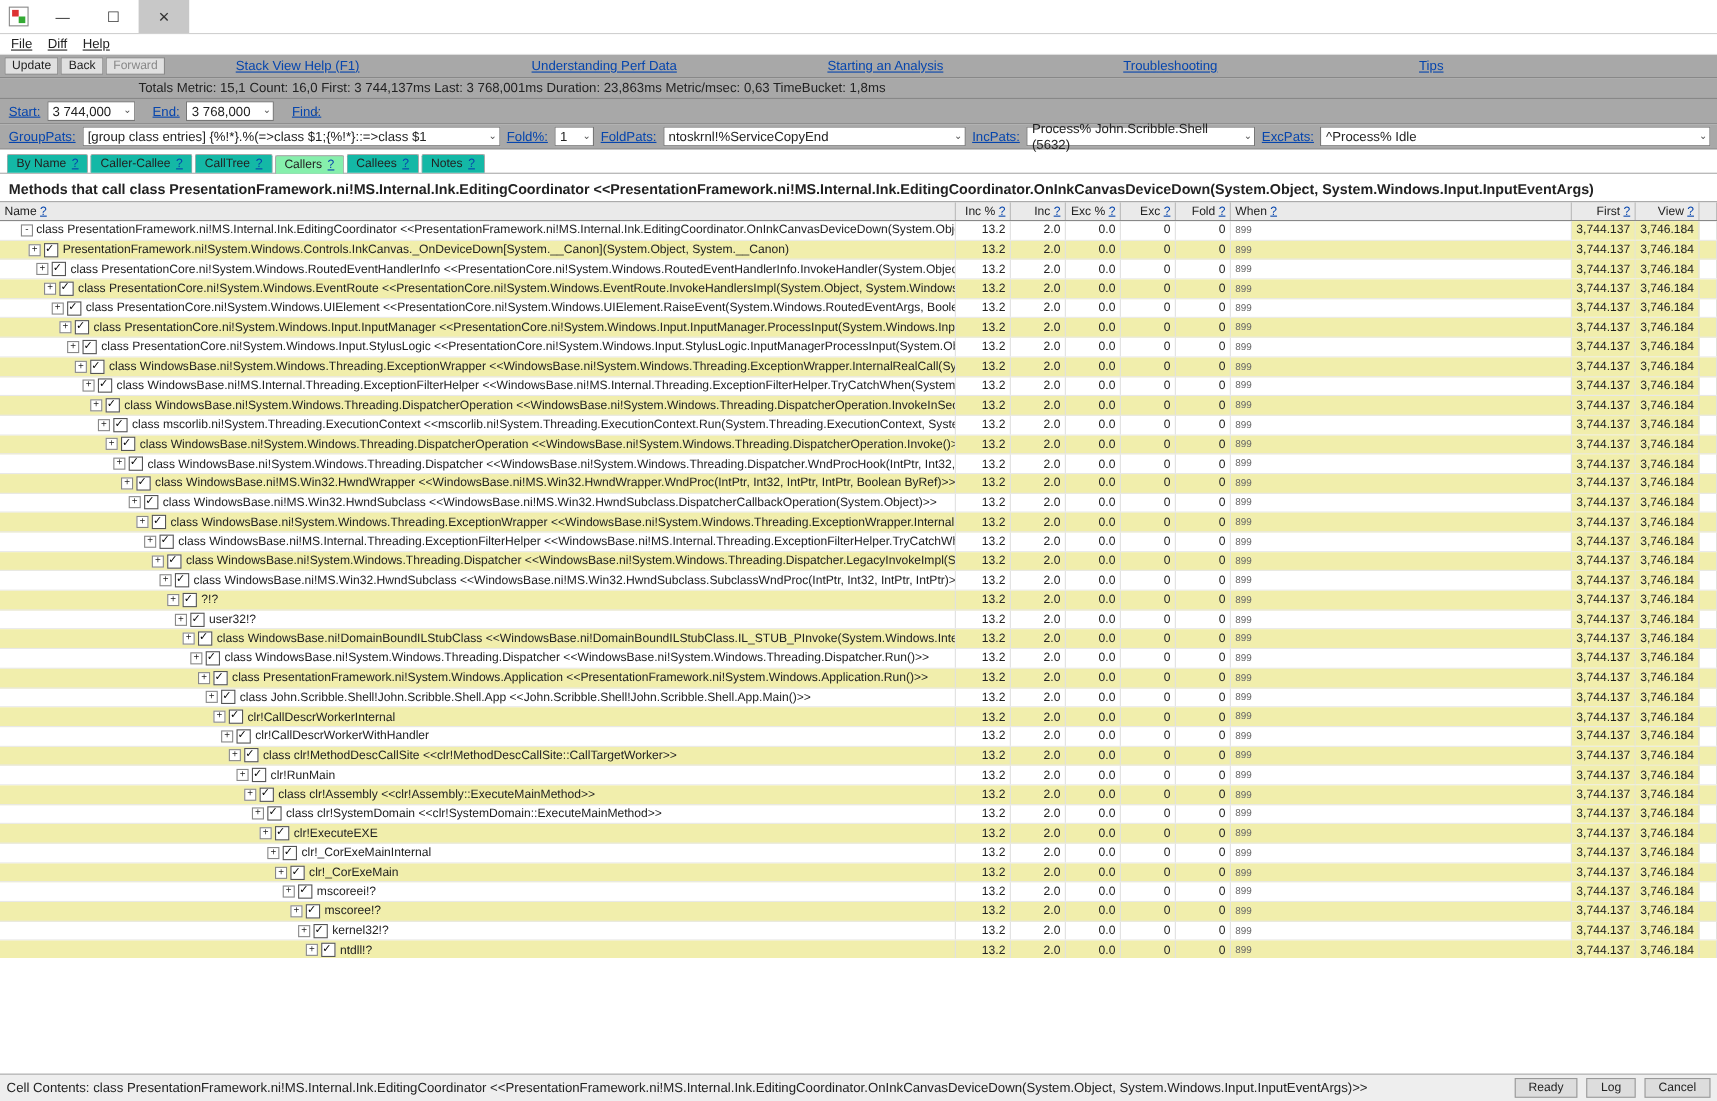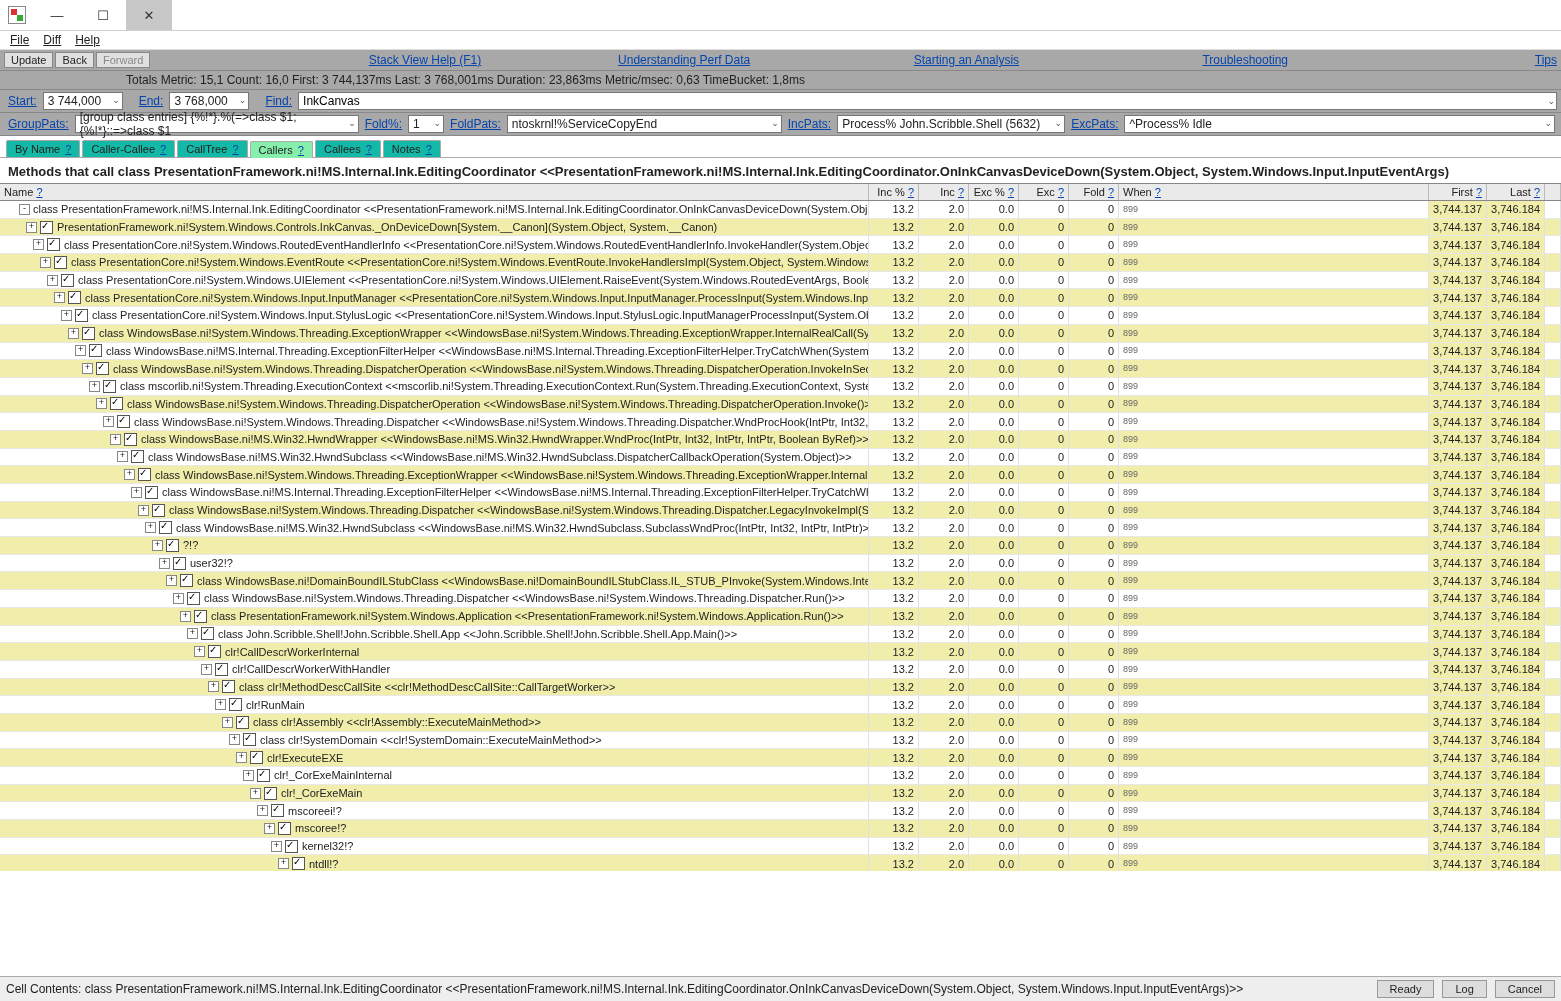--- a/index.html
+++ b/index.html
@@ -9,21 +9,21 @@
 .app-icon::before{content:"";position:absolute;left:2px;top:2px;width:6px;height:6px;background:#d33}
 .app-icon::after{content:"";position:absolute;right:2px;bottom:2px;width:6px;height:6px;background:#3a3}
 .title-text{flex:1;text-align:center;font-size:12px}
 .win-btns{display:flex;height:100%}
 .win-btn{width:46px;display:flex;align-items:center;justify-content:center;font-family:Arial;font-size:13px;color:#333}
 .win-btn.close{background:#c8c8c8}
 .menu-row{background:#fff;display:flex;gap:14px;padding:2px 10px;align-items:center;border-bottom:1px solid #ddd}
 .menu-row span{cursor:default}
 .menu-row .und{text-decoration:underline}
 .help-row{background:#a8a8a8;display:flex;padding:2px 4px;align-items:center;gap:2px;border-bottom:1px solid #888}
-.help-row .seg{flex:1;text-align:right}
+.help-row .seg{flex:1;text-align:left}
 .tb-btn{background:#e0e0e0;border:1px solid #888;padding:1px 6px;font-size:11px;cursor:pointer}
 .tb-btn.dis{color:#888}
 .stats-row{background:#a8a8a8;padding:2px 8px;display:flex;align-items:center;gap:2px;border-bottom:1px solid #888}
 .filter-row{background:#a8a8a8;padding:2px 6px;display:flex;align-items:center;gap:4px;border-bottom:1px solid #888}
 .filter-row input,.filter-row .combo{background:#fff;border:1px solid #777;font:inherit;padding:1px 4px;height:18px;box-sizing:border-box}
 .combo{display:inline-flex;align-items:center;position:relative}
 .combo .arrow{position:absolute;right:2px;top:2px;font-size:9px;color:#555}
 .lbl{color:#0645ad;text-decoration:underline;padding:0 2px}
 .tabs-row{background:#fff;display:flex;gap:2px;padding:4px 6px 0;border-bottom:1px solid #aaa}
 .tab{border:1px solid #aaa;border-bottom:none;padding:2px 8px;background:#14b8a6;border-radius:2px 2px 0 0;cursor:pointer;font-size:11px}
@@ -99,42 +99,41 @@
       <span class="arrow">⌄</span>
     </span>
   <span style="width:6px"></span>
   <span class="lbl">End:</span>
   <span class="combo" style="width:80px">
       <span>3 768,000</span>
       <span class="arrow">⌄</span>
     </span>
   <span style="width:6px"></span>
   <span class="lbl">Find:</span>
-  <input style="flex: 1 1 0%;" value="InkCanvas">
   <span class="arrow" style="margin-left:-14px;font-size:9px;color:#555">⌄</span>
 </div>
 
 <div class="filter-row">
   <span class="lbl">GroupPats:</span>
-  <span class="combo" style="width:284px">
+  <span class="combo" style="width:380px">
       <span>[group class entries]     {%!*}.%(=&gt;class $1;{%!*}::=&gt;class $1</span>
       <span class="arrow">⌄</span>
     </span>
   <span class="lbl">Fold%:</span>
   <span class="combo" style="width:36px">
       <span>1</span>
       <span class="arrow">⌄</span>
     </span>
   <span class="lbl">FoldPats:</span>
   <span class="combo" style="width:275px">
       <span>ntoskrnl!%ServiceCopyEnd</span>
       <span class="arrow">⌄</span>
     </span>
   <span class="lbl">IncPats:</span>
-  <span class="combo" style="width:228px">
+  <span class="combo" style="width:208px">
       <span>Process% John.Scribble.Shell (5632)</span>
       <span class="arrow">⌄</span>
     </span>
   <span class="lbl">ExcPats:</span>
   <span class="combo" style="flex:1">
       <span>^Process% Idle</span>
       <span class="arrow">⌄</span>
     </span>
 </div>
 
@@ -152,21 +151,21 @@
 <div class="grid">
   <div class="hdr">
     <div class="c c-name"><span>Name</span> <a class="link">?</a></div>
     <div class="c c-num"><span>Inc %</span> <a class="link">?</a></div>
     <div class="c c-num"><span>Inc</span> <a class="link">?</a></div>
     <div class="c c-num"><span>Exc %</span> <a class="link">?</a></div>
     <div class="c c-num"><span>Exc</span> <a class="link">?</a></div>
     <div class="c c-fold"><span>Fold</span> <a class="link">?</a></div>
     <div class="c c-when"><span>When</span> <a class="link">?</a></div>
     <div class="c c-first"><span>First</span> <a class="link">?</a></div>
-    <div class="c c-last"><span>Last</span> <a class="link">?</a></div>
+    <div class="c c-last"><span>View</span> <a class="link">?</a></div>
     <div class="c c-sb"></div>
   </div>
   <div class="rows" id="rows">
       <div class="row">
         <div class="c c-name">
           <span class="indent" style="width:14px"></span>
           <span class="exp">-</span>
           <span>class PresentationFramework.ni!MS.Internal.Ink.EditingCoordinator &lt;&lt;PresentationFramework.ni!MS.Internal.Ink.EditingCoordinator.OnInkCanvasDeviceDown(System.Object, System.W</span>
         </div>
         <div class="c c-num">13.2</div>

